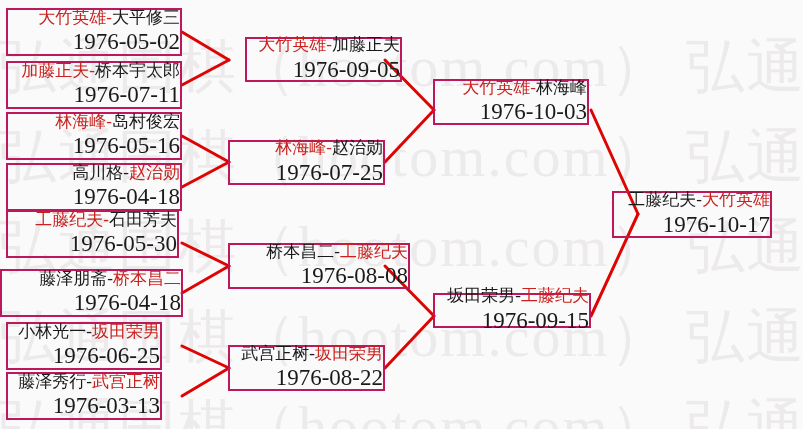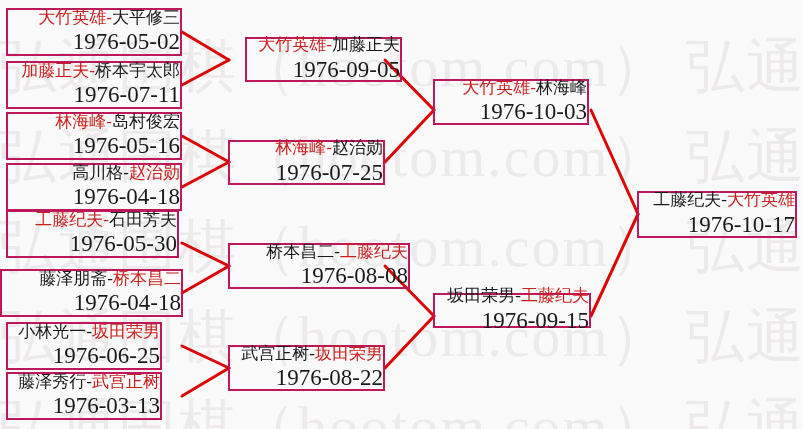--- a/index.html
+++ b/index.html
@@ -107,18 +107,18 @@
 
   <div class="box" style="left:433px;top:79px;width:156px;height:46px">
     <div class="names"><span class="red">大竹英雄</span><span class="red">-</span><span>林海峰</span></div>
     <div class="date">1976-10-03</div>
   </div>
   <div class="box" style="left:433px;top:293px;width:158px;height:35px">
     <div class="names"><span>坂田荣男</span><span>-</span><span class="red">工藤纪夫</span></div>
     <div class="date">1976-09-15</div>
   </div>
 
-  <div class="box" style="left:637px;top:191px;width:160px;height:47px">
+  <div class="box" style="left:612px;top:191px;width:160px;height:47px">
     <div class="names"><span>工藤纪夫</span><span>-</span><span class="red">大竹英雄</span></div>
     <div class="date">1976-10-17</div>
   </div>
 
 </div>
 
 </body></html>

